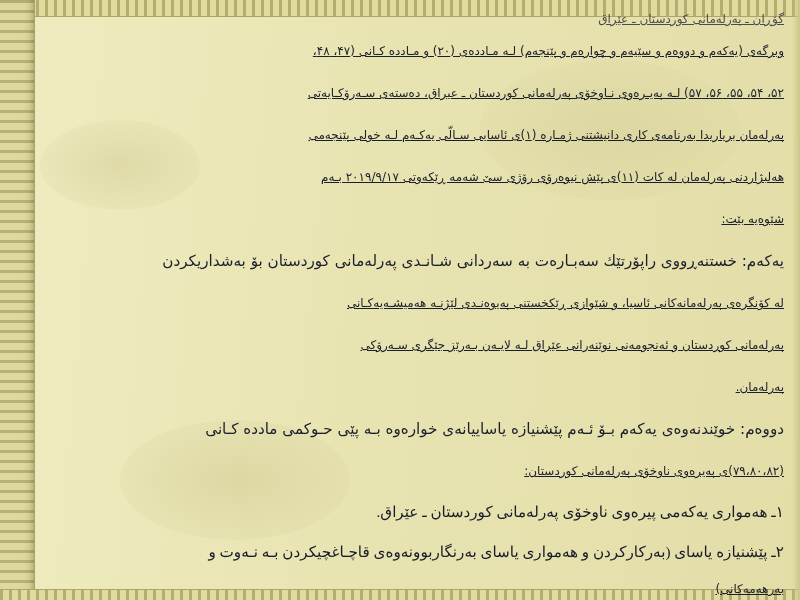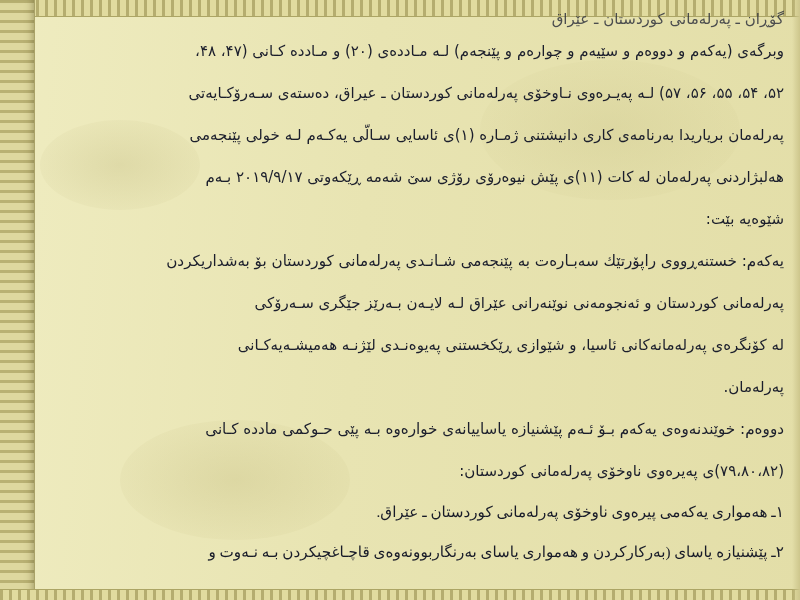--- a/index.html
+++ b/index.html
@@ -83,25 +83,26 @@
     left: 40px;
     right: 16px;
     top: 8px;
     bottom: 10px;
     direction: rtl;
     text-align: right;
     color: #171a28;
   }
 
   .line {
-    font-size: 15px;
+    font-size: 12px;
     line-height: 42px;
     letter-spacing: 0.2px;
     white-space: nowrap;
     color: #1b1e2c;
+    text-decoration: underline;
   }
   .line.clipped-top {
     height: 22px;
     line-height: 22px;
     overflow: hidden;
     color: #2a2d3a;
     opacity: 0.82;
   }
   .line.clipped-bottom {
     height: 24px;
@@ -146,31 +147,32 @@
     <div class="line">۵۲، ۵۴، ۵۵، ۵۶، ۵۷) لـه پەیـرەوی نـاوخۆی پەرلەمانی کوردستان ـ عیراق، دەستەی سـەرۆکـایەتی</div>
 
     <div class="line">پەرلەمان بریاریدا بەرنامەی کاری دانیشتنی ژمـارە (۱)ی ئاسایی سـالّی یەکـەم لـه خولی پێنجەمی</div>
 
     <div class="line">هەلبژاردنی پەرلەمان له کات (۱۱)ی پێش نیوەرۆی رۆژی سێ شەمە ڕێکەوتی ۲۰۱۹/۹/۱۷ بـەم</div>
 
     <div class="line">شێوەیە بێت:</div>
 
     <div class="para">
       <span class="bold-lead">یەکەم:</span>
-      <span>خستنەڕووی راپۆرتێك سەبـارەت به پێنجەمی شـانـدی پەرلەمانی کوردستان بۆ بەشداریکردن</span>
+      <span>خستنەڕووی راپۆرتێك سەبـارەت به سەردانی شـانـدی پەرلەمانی کوردستان بۆ بەشداریکردن</span>
     </div>
+    <div class="line">له کۆنگرەی پەرلەمانەکانی ئاسیا، و شێوازی ڕێکخستنی پەیوەنـدی لێژنـه هەمیشـەیەکـانی</div>
     <div class="line">پەرلەمانی کوردستان و ئەنجومەنی نوێنەرانی عێراق لـه لایـەن بـەرێز جێگری سـەرۆکی</div>
-    <div class="line">له کۆنگرەی پەرلەمانەکانی ئاسیا، و شێوازی ڕێکخستنی پەیوەنـدی لێژنـه هەمیشـەیەکـانی</div>
     <div class="line">پەرلەمان.</div>
 
     <div class="para">
       <span class="bold-lead">دووەم:</span>
       <span>خوێندنەوەی یەکەم بـۆ ئـەم پێشنیازە یاساییانەی خوارەوە بـه پێی حـوکمی ماددە کـانی</span>
     </div>
     <div class="line center">(۷۹،۸۰،۸۲)ی پەیرەوی ناوخۆی پەرلەمانی کوردستان:</div>
 
     <div class="num-line">۱ـ هەمواری یەکەمی پیرەوی ناوخۆی پەرلەمانی کوردستان ـ عێراق.</div>
 
     <div class="num-line">۲ـ پێشنیازە یاسای (بەرکارکردن و هەمواری یاسای بەرنگاربوونەوەی قاچـاغچیکردن بـه نـەوت و</div>
 
+    <div class="line clipped-bottom">بەرهەمەکانی)</div>
 
   </div>
 </div>
 
 </body></html>

